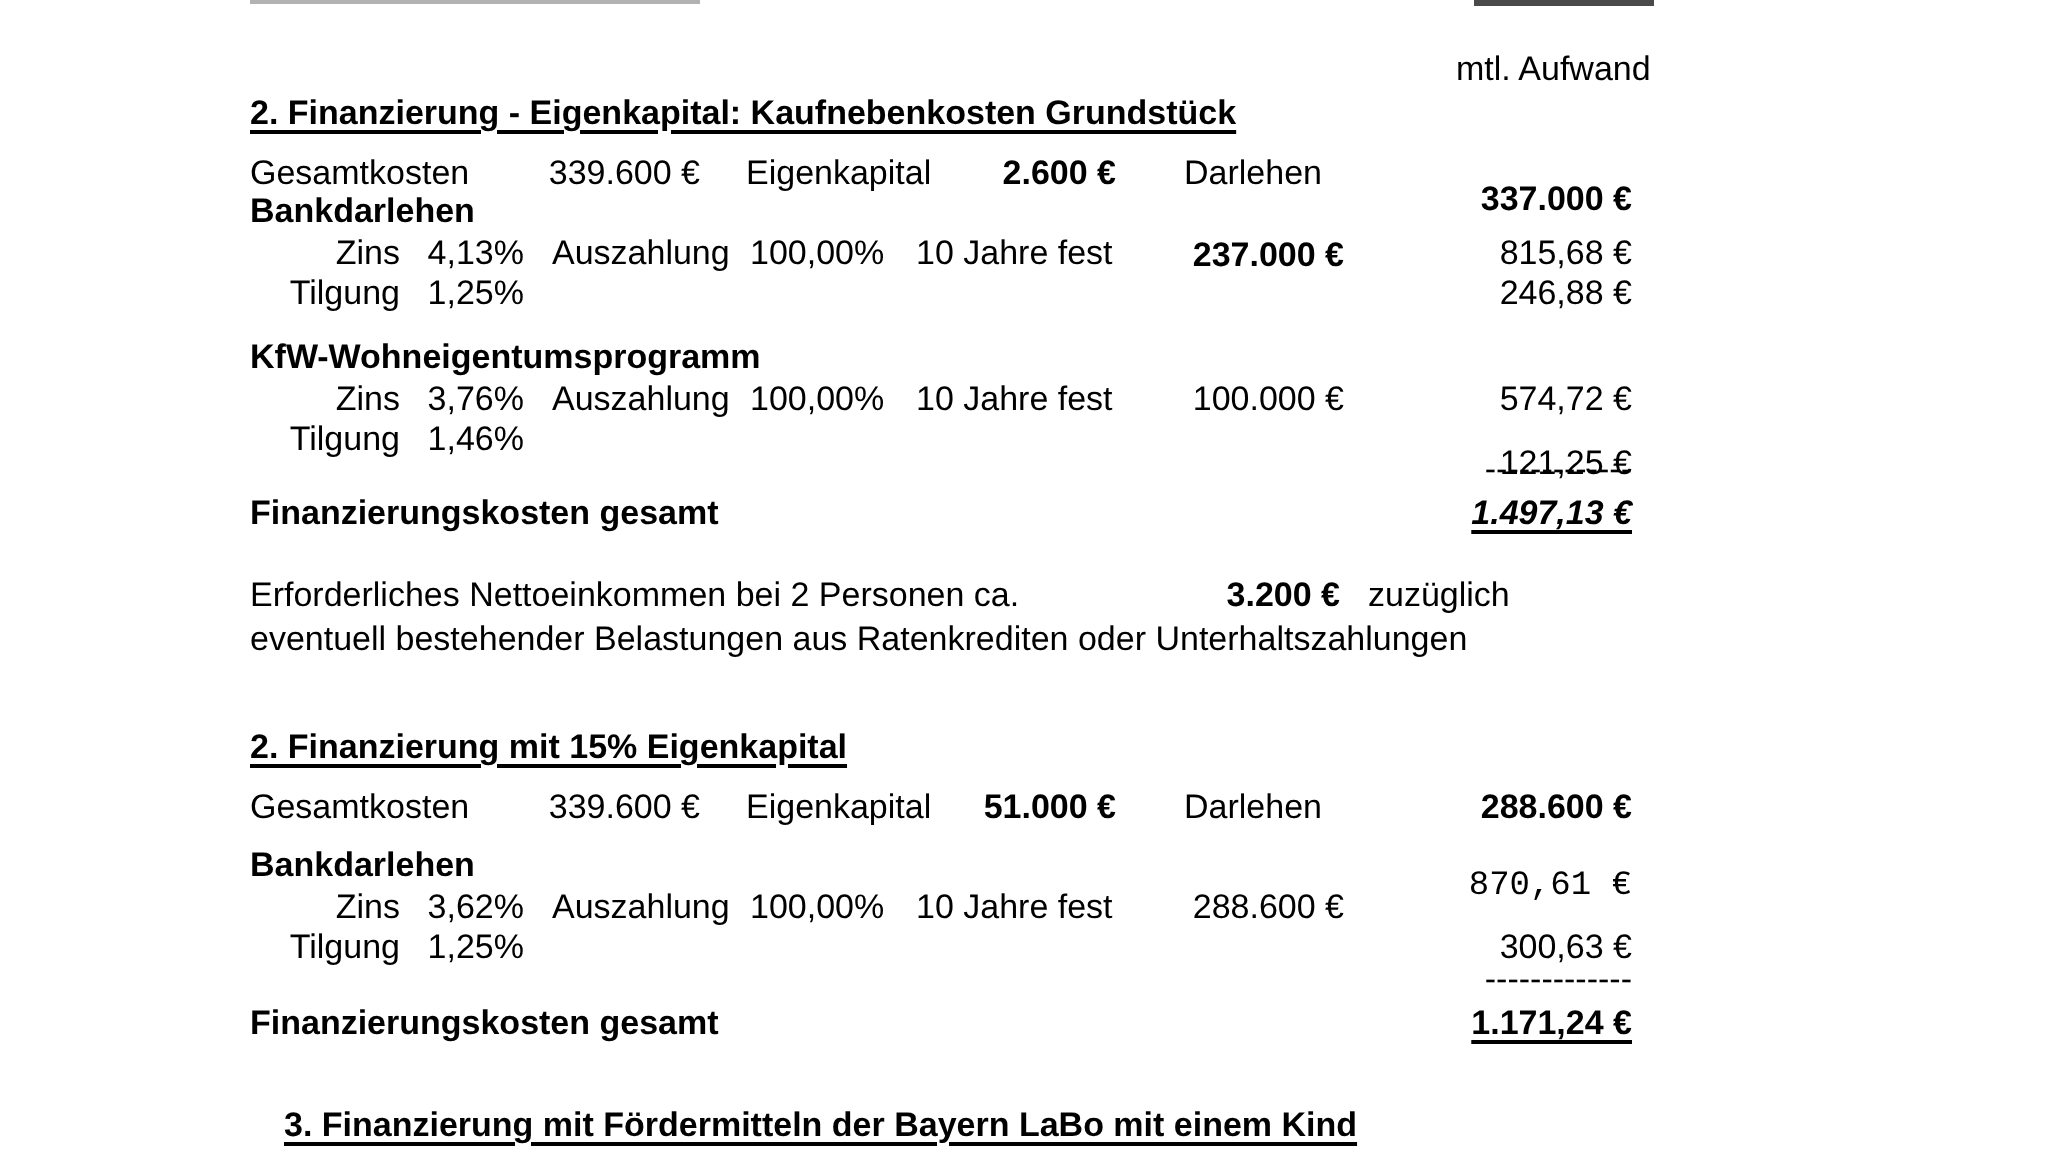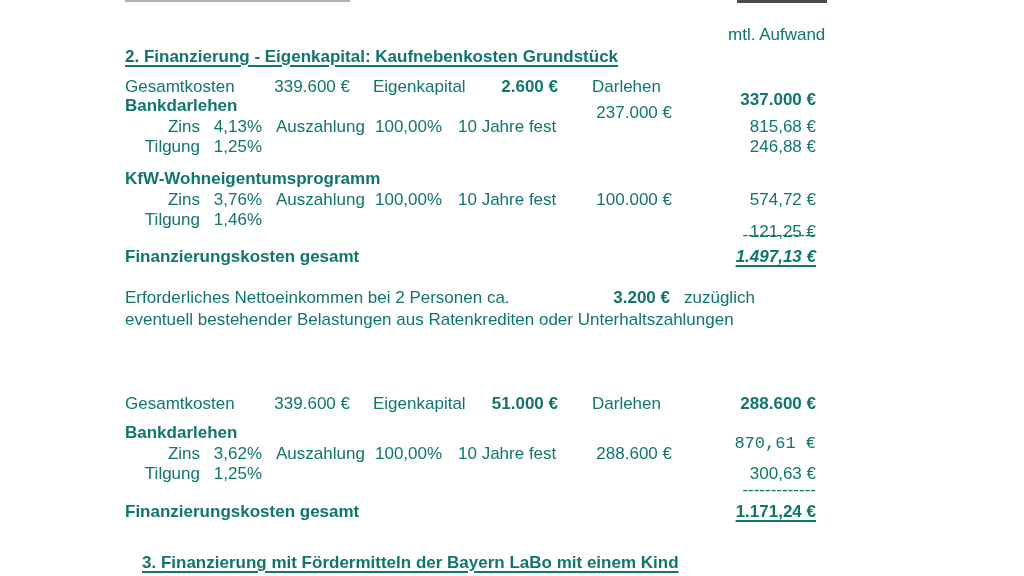--- a/index.html
+++ b/index.html
@@ -1,19 +1,19 @@
 <!DOCTYPE html>
 <html><head>
 <meta charset="utf-8">
 <style>
   html,body{margin:0;padding:0;background:#ffffff;}
   body{width:1024px;height:576px;overflow:hidden;}
   .page{
     position:relative;width:1024px;height:486px;background:#ffffff;
-    font-family:"Liberation Sans",sans-serif;font-size:17px;color:#0f766e;
+    font-family:"Liberation Sans",sans-serif;font-size:17px;color:#000000;
   }
   .t{position:absolute;white-space:nowrap;line-height:20px;}
   .b{font-weight:700;}
   .u{text-decoration:underline;text-underline-offset:3px;text-decoration-thickness:1.5px;}
   .frag{position:absolute;}
 </style>
 </head>
 <body>
 
 <div class="page">
@@ -32,21 +32,21 @@
   <span class="t" style="left:592px;top:77px;">Darlehen</span>
   <span class="t b" style="right:208px;top:90px;">337.000 €</span>
 
   <span class="t b" style="left:125px;top:96px;">Bankdarlehen</span>
 
   <span class="t" style="right:824px;top:117px;">Zins</span>
   <span class="t" style="right:762px;top:117px;">4,13%</span>
   <span class="t" style="left:276px;top:117px;">Auszahlung</span>
   <span class="t" style="left:375px;top:117px;">100,00%</span>
   <span class="t" style="left:458px;top:117px;">10 Jahre fest</span>
-  <span class="t" style="right:352px;top:103px;">237.000 €</span>
+  <span class="t" style="right:352px;top:118px;font-weight:bold;">237.000 €</span>
   <span class="t" style="right:208px;top:117px;">815,68 €</span>
 
   <span class="t" style="right:824px;top:137px;">Tilgung</span>
   <span class="t" style="right:762px;top:137px;">1,25%</span>
   <span class="t" style="right:208px;top:137px;">246,88 €</span>
 
   <span class="t b" style="left:125px;top:169px;">KfW-Wohneigentumsprogramm</span>
 
   <span class="t" style="right:824px;top:190px;">Zins</span>
   <span class="t" style="right:762px;top:190px;">3,76%</span>
@@ -63,20 +63,21 @@
   <span class="t" style="right:208px;top:225px;">-------------</span>
 
   <span class="t b" style="left:125px;top:247px;">Finanzierungskosten gesamt</span>
   <span class="t b u" style="right:208px;top:247px;font-style:italic;">1.497,13 €</span>
 
   <span class="t" style="left:125px;top:288px;">Erforderliches Nettoeinkommen bei 2 Personen ca.</span>
   <span class="t b" style="right:354px;top:288px;">3.200 €</span>
   <span class="t" style="left:684px;top:288px;">zuzüglich</span>
   <span class="t" style="left:125px;top:310px;">eventuell bestehender Belastungen aus Ratenkrediten oder Unterhaltszahlungen</span>
 
+  <span class="t b u" style="left:125px;top:364px;">2. Finanzierung mit 15% Eigenkapital</span>
 
   <span class="t" style="left:125px;top:394px;">Gesamtkosten</span>
   <span class="t" style="right:674px;top:394px;">339.600 €</span>
   <span class="t" style="left:373px;top:394px;">Eigenkapital</span>
   <span class="t b" style="right:466px;top:394px;">51.000 €</span>
   <span class="t" style="left:592px;top:394px;">Darlehen</span>
   <span class="t b" style="right:208px;top:394px;">288.600 €</span>
 
   <span class="t b" style="left:125px;top:423px;">Bankdarlehen</span>
 

